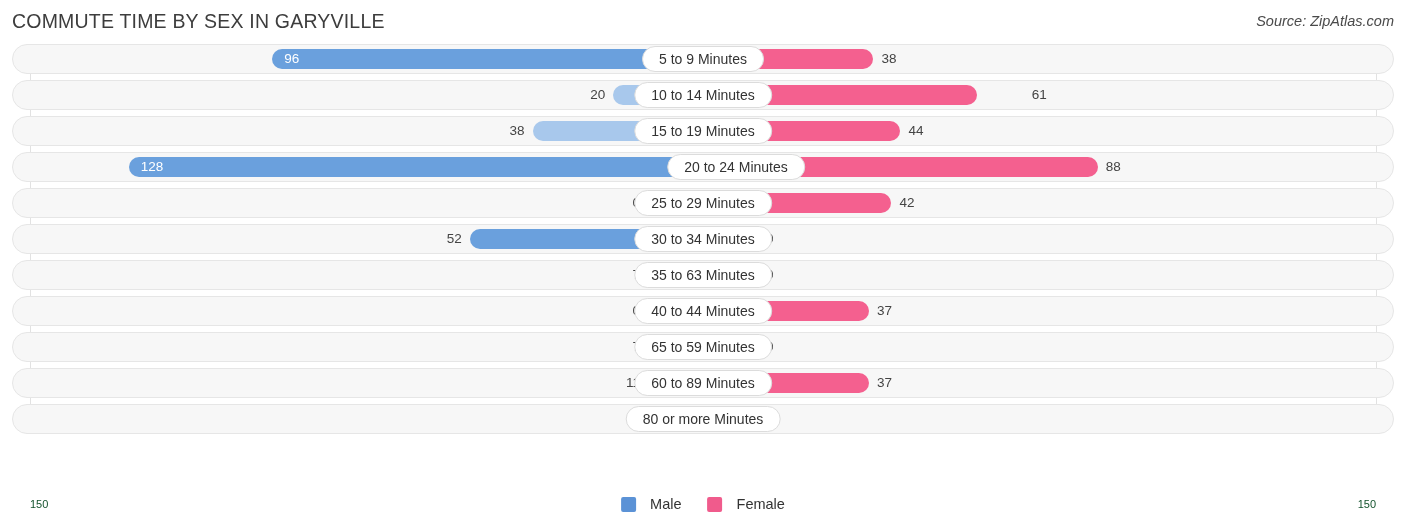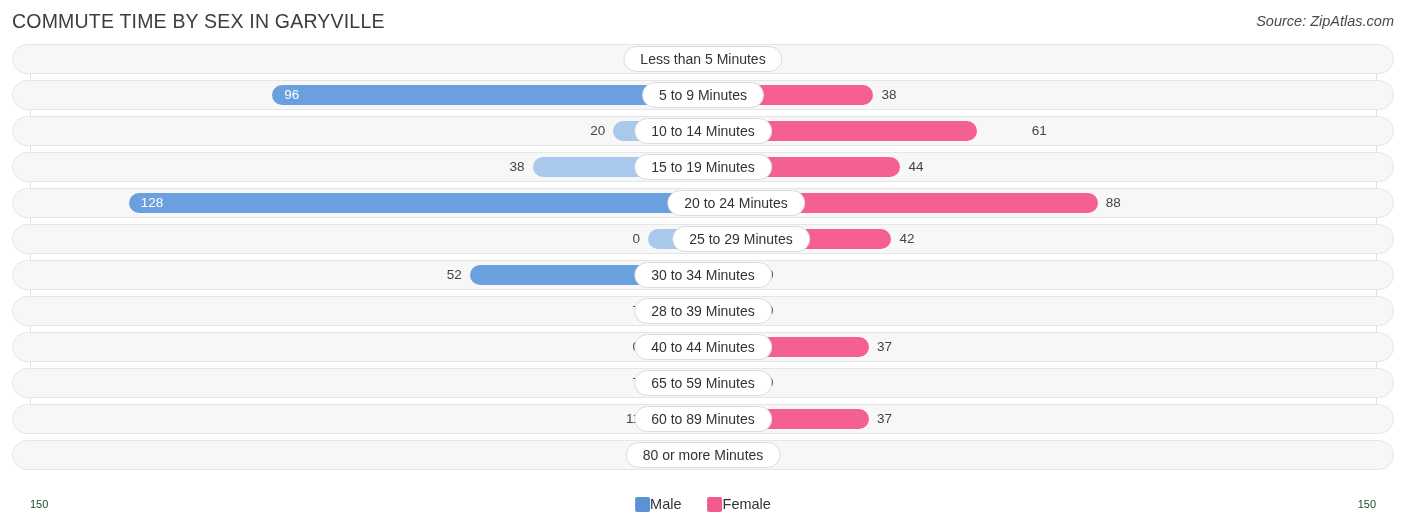--- a/index.html
+++ b/index.html
@@ -151,21 +151,21 @@
     transform: translateX(-50%);
     top: 0;
     height: 26px;
     display: flex;
     align-items: center;
     gap: 26px;
   }
   .legend-item {
     display: flex;
     align-items: center;
-    gap: 0;
+    gap: 14px;
   }
   .swatch {
     width: 15px;
     height: 15px;
     border-radius: 2px;
     display: inline-block;
   }
   .legend-text {
     font-size: 14.5px;
     color: #333;
@@ -178,28 +178,20 @@
   <div class="chart-title">COMMUTE TIME BY SEX IN GARYVILLE</div>
   <div class="source-note">Source: ZipAtlas.com</div>
 </div>
 
 <div class="plot">
   <div class="gridline" style="left:18px;"></div>
   <div class="gridline" style="left:1364px;"></div>
   <div class="rows" id="rows">
       <div class="row">
         <div class="track" style="background: rgb(247, 247, 247); border-color: rgb(230, 230, 230);"></div>
-        <div class="bar bar-male" style="left: 636px; width: 55px; background: rgb(168, 200, 236);"></div>
-        <div class="bar bar-female" style="left: 691px; width: 55px; background: rgb(247, 168, 196);"></div>
-        <div class="val val-out-left" style="left: 576px; width: 52px;">0</div>
-        <div class="val val-out-right" style="left: 754px; width: 52px;">11</div>
-        <div class="center-label" style="left: 691px;">Less than 5 Minutes</div>
-      </div>
-      <div class="row">
-        <div class="track" style="background: rgb(247, 247, 247); border-color: rgb(230, 230, 230);"></div>
         <div class="bar bar-male" style="left: 260.28px; width: 430.72px; background: rgb(106, 160, 221);"></div>
         <div class="bar bar-female" style="left: 691px; width: 170.493px; background: rgb(244, 96, 143);"></div>
         <div class="val val-in" style="left: 272.28px; text-align: left;">96</div>
         <div class="val val-out-right" style="left: 869.493px; width: 52px;">38</div>
         <div class="center-label" style="left: 691px;">5 to 9 Minutes</div>
       </div>
       <div class="row">
         <div class="track" style="background: rgb(247, 247, 247); border-color: rgb(230, 230, 230);"></div>
         <div class="bar bar-male" style="left: 601.267px; width: 89.7333px; background: rgb(168, 200, 236);"></div>
         <div class="bar bar-female" style="left: 691px; width: 273.687px; background: rgb(244, 96, 143);"></div>
@@ -222,37 +214,37 @@
         <div class="val val-in" style="left: 128.707px; text-align: left;">128</div>
         <div class="val val-out-right" style="left: 1093.83px; width: 52px;">88</div>
         <div class="center-label" style="left: 724px;">20 to 24 Minutes</div>
       </div>
       <div class="row">
         <div class="track" style="background: rgb(247, 247, 247); border-color: rgb(230, 230, 230);"></div>
         <div class="bar bar-male" style="left: 636px; width: 55px; background: rgb(168, 200, 236);"></div>
         <div class="bar bar-female" style="left: 691px; width: 188.44px; background: rgb(244, 96, 143);"></div>
         <div class="val val-out-left" style="left: 576px; width: 52px;">0</div>
         <div class="val val-out-right" style="left: 887.44px; width: 52px;">42</div>
-        <div class="center-label" style="left: 729px;">25 to 29 Minutes</div>
+        <div class="center-label" style="left: 691px;">25 to 29 Minutes</div>
       </div>
       <div class="row">
         <div class="track" style="background: rgb(247, 247, 247); border-color: rgb(230, 230, 230);"></div>
         <div class="bar bar-male" style="left: 457.693px; width: 233.307px; background: rgb(106, 160, 221);"></div>
         <div class="bar bar-female" style="left: 691px; width: 55px; background: rgb(247, 168, 196);"></div>
         <div class="val val-out-left" style="left: 397.693px; width: 52px;">52</div>
         <div class="val val-out-right" style="left: 754px; width: 52px;">0</div>
         <div class="center-label" style="left: 691px;">30 to 34 Minutes</div>
       </div>
       <div class="row">
         <div class="track" style="background: rgb(247, 247, 247); border-color: rgb(230, 230, 230);"></div>
         <div class="bar bar-male" style="left: 636px; width: 55px; background: rgb(168, 200, 236);"></div>
         <div class="bar bar-female" style="left: 691px; width: 55px; background: rgb(247, 168, 196);"></div>
         <div class="val val-out-left" style="left: 576px; width: 52px;">7</div>
         <div class="val val-out-right" style="left: 754px; width: 52px;">0</div>
-        <div class="center-label" style="left: 691px;">28 to 39 Minutes</div>
+        <div class="center-label" style="left: 691px;">35 to 63 Minutes</div>
       </div>
       <div class="row">
         <div class="track" style="background: rgb(247, 247, 247); border-color: rgb(230, 230, 230);"></div>
         <div class="bar bar-male" style="left: 636px; width: 55px; background: rgb(168, 200, 236);"></div>
         <div class="bar bar-female" style="left: 691px; width: 166.007px; background: rgb(244, 96, 143);"></div>
         <div class="val val-out-left" style="left: 576px; width: 52px;">0</div>
         <div class="val val-out-right" style="left: 865.007px; width: 52px;">37</div>
         <div class="center-label" style="left: 691px;">40 to 44 Minutes</div>
       </div>
       <div class="row">

